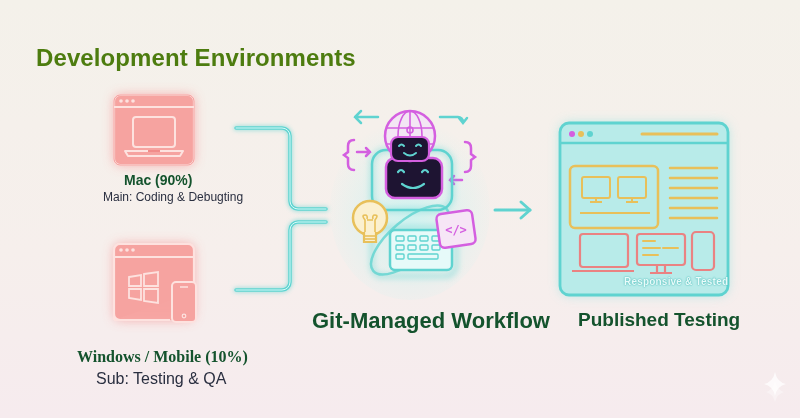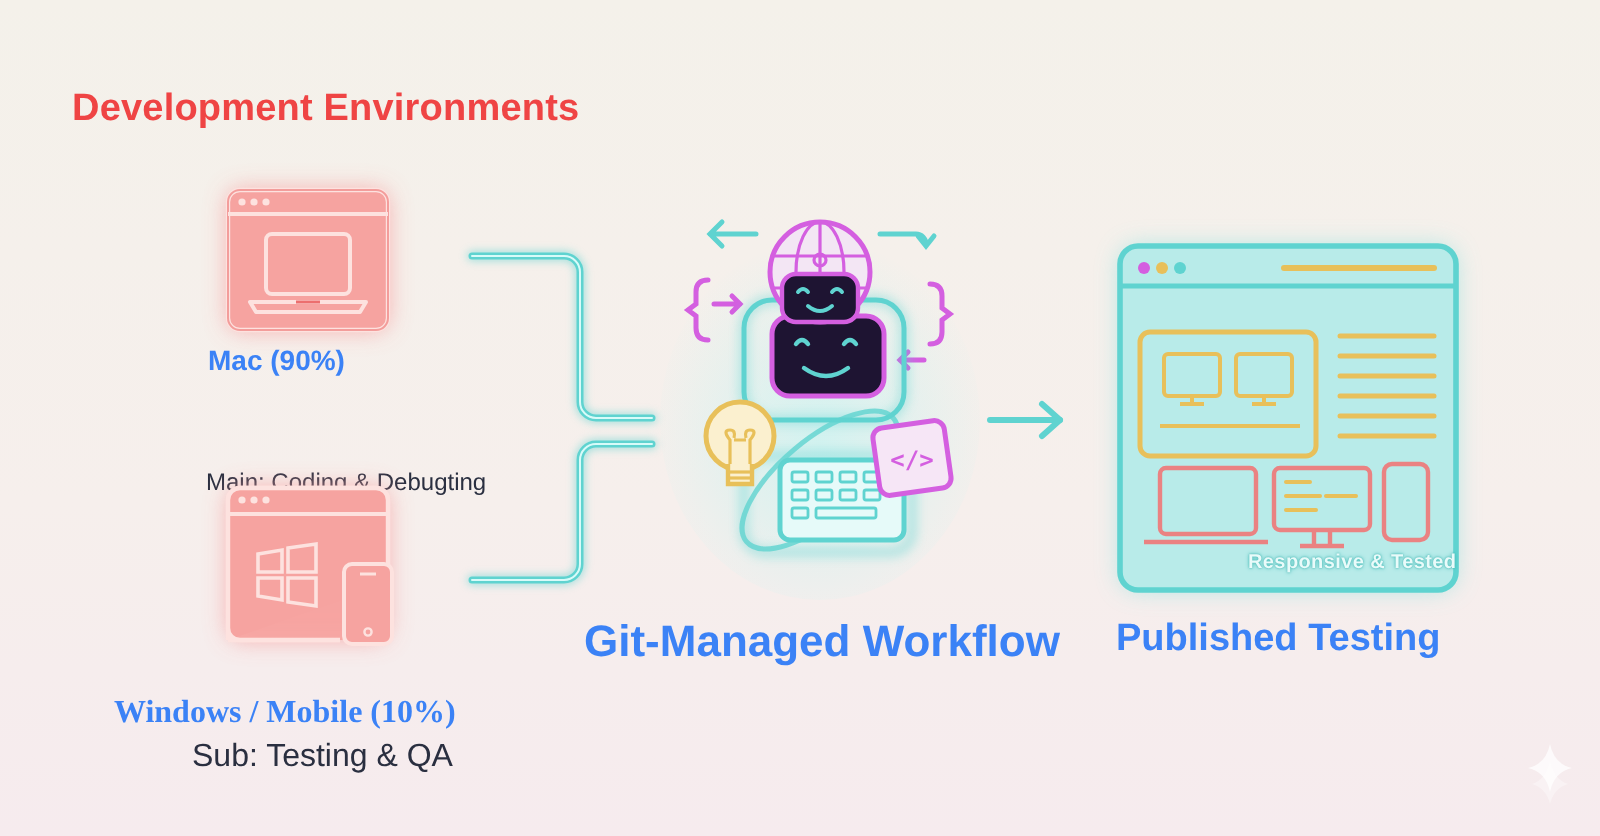--- a/index.html
+++ b/index.html
@@ -1,21 +1,21 @@
 <!DOCTYPE html>
 <html><head>
 <meta charset="utf-8">
 <style>
   html,body{margin:0;padding:0;}
   body{width:800px;height:418px;overflow:hidden;position:relative;
     font-family:"Liberation Sans",sans-serif;
     background:linear-gradient(180deg,#f4f1ea 0%,#f6efec 60%,#f6ebee 100%);}
   .abs{position:absolute;}
-  .title{left:36px;top:44px;font-size:19px;font-weight:bold;color:#ef4444;letter-spacing:0.1px;}
-  .label-main{font-weight:bold;color:#3b82f6;}
+  .title{left:36px;top:44px;font-size:24px;font-weight:bold;color:#4d7c0f;letter-spacing:0.1px;}
+  .label-main{font-weight:bold;color:#14532d;margin-left:20px;}
   .label-sub{color:#2a2f40;}
   svg{overflow:visible;}
 </style>
 </head>
 <body>
 
 <div class="abs title">Development Environments</div>
 
 <div class="abs" style="left:100px;top:83px;width:105px;height:92px;">
   <svg width="105" height="92" viewBox="0 0 105 92">
@@ -30,21 +30,21 @@
     <line x1="14" y1="24" x2="94" y2="24" stroke="#fde2df" stroke-width="2"></line>
     <circle cx="21" cy="18" r="1.8" fill="#fde2df"></circle>
       <circle cx="27" cy="18" r="1.8" fill="#fde2df"></circle>
       <circle cx="33" cy="18" r="1.8" fill="#fde2df"></circle>
     <rect x="33" y="34" width="42" height="30" rx="3" fill="none" stroke="#fde2df" stroke-width="2"></rect>
     <path d="M25 68 L83 68 L80 73 L28 73 Z" fill="none" stroke="#fde2df" stroke-width="2" stroke-linejoin="round"></path>
     <line x1="48" y1="68" x2="60" y2="68" stroke="#ec6f6e" stroke-width="1.5"></line>
   </svg>
 </div>
 <div class="abs label-main" style="left:104px;top:172px;font-size:14px;">Mac (90%)</div>
-<div class="abs label-sub" style="left:103px;top:190px;font-size:12px;margin-top:44px;">Main: Coding &amp; Debugting</div>
+<div class="abs label-sub" style="left:103px;top:190px;font-size:12px;">Main: Coding &amp; Debugting</div>
 
 <div class="abs" style="left:100px;top:232px;width:105px;height:100px;">
   <svg width="105" height="100" viewBox="0 0 105 100">
     <rect x="14" y="12" width="80" height="76" rx="6" fill="#f7a0a0" filter="url(#glowR)" opacity="0.85"></rect>
     <path d="M14 88 V18 a6 6 0 0 1 6-6 h68 a6 6 0 0 1 6 6 V60" fill="#f6a3a0" stroke="#fde2df" stroke-width="2.2"></path>
     <path d="M14 88 H70" stroke="#fde2df" stroke-width="2.2"></path>
     <rect x="14" y="12" width="80" height="76" rx="6" fill="#f6a3a0" opacity="0.9"></rect>
     <path d="M14 82 V18 a6 6 0 0 1 6-6 h68 a6 6 0 0 1 6 6 V58" fill="none" stroke="#fde2df" stroke-width="2.2"></path>
     <path d="M14 82 a6 6 0 0 0 6 6 H70" fill="none" stroke="#fde2df" stroke-width="2.2"></path>
     <line x1="14" y1="25" x2="94" y2="25" stroke="#fde2df" stroke-width="2"></line>

